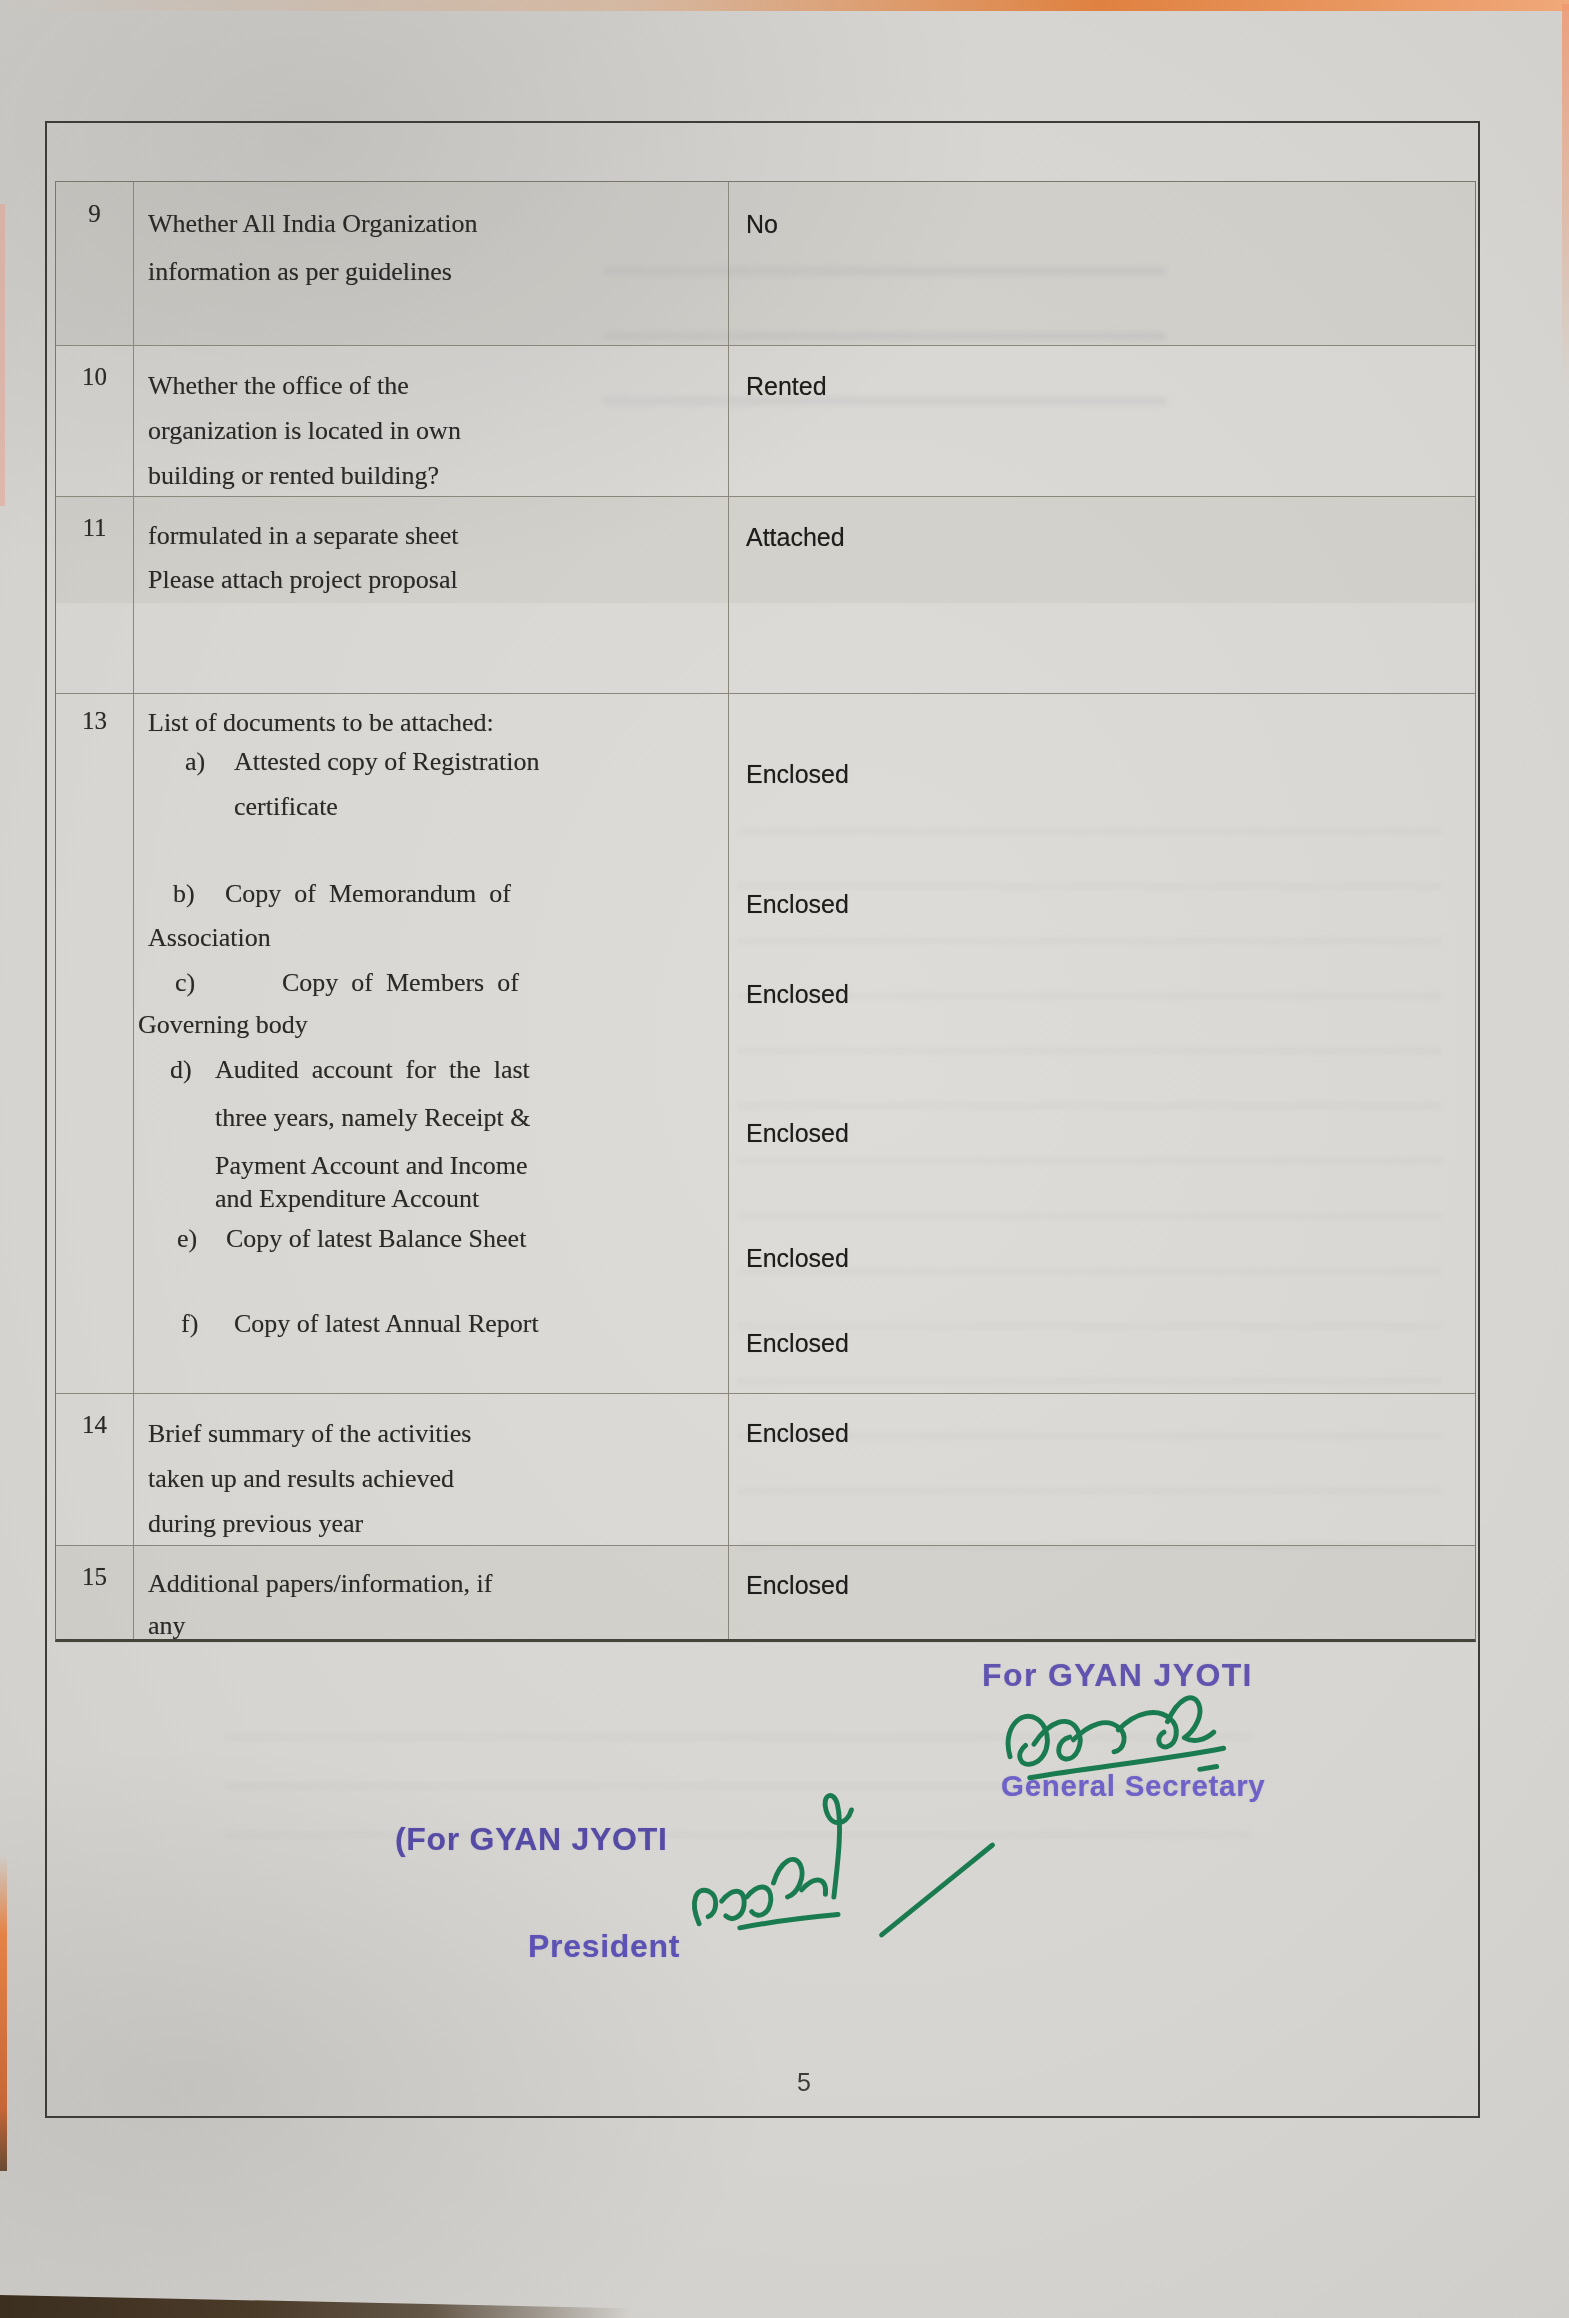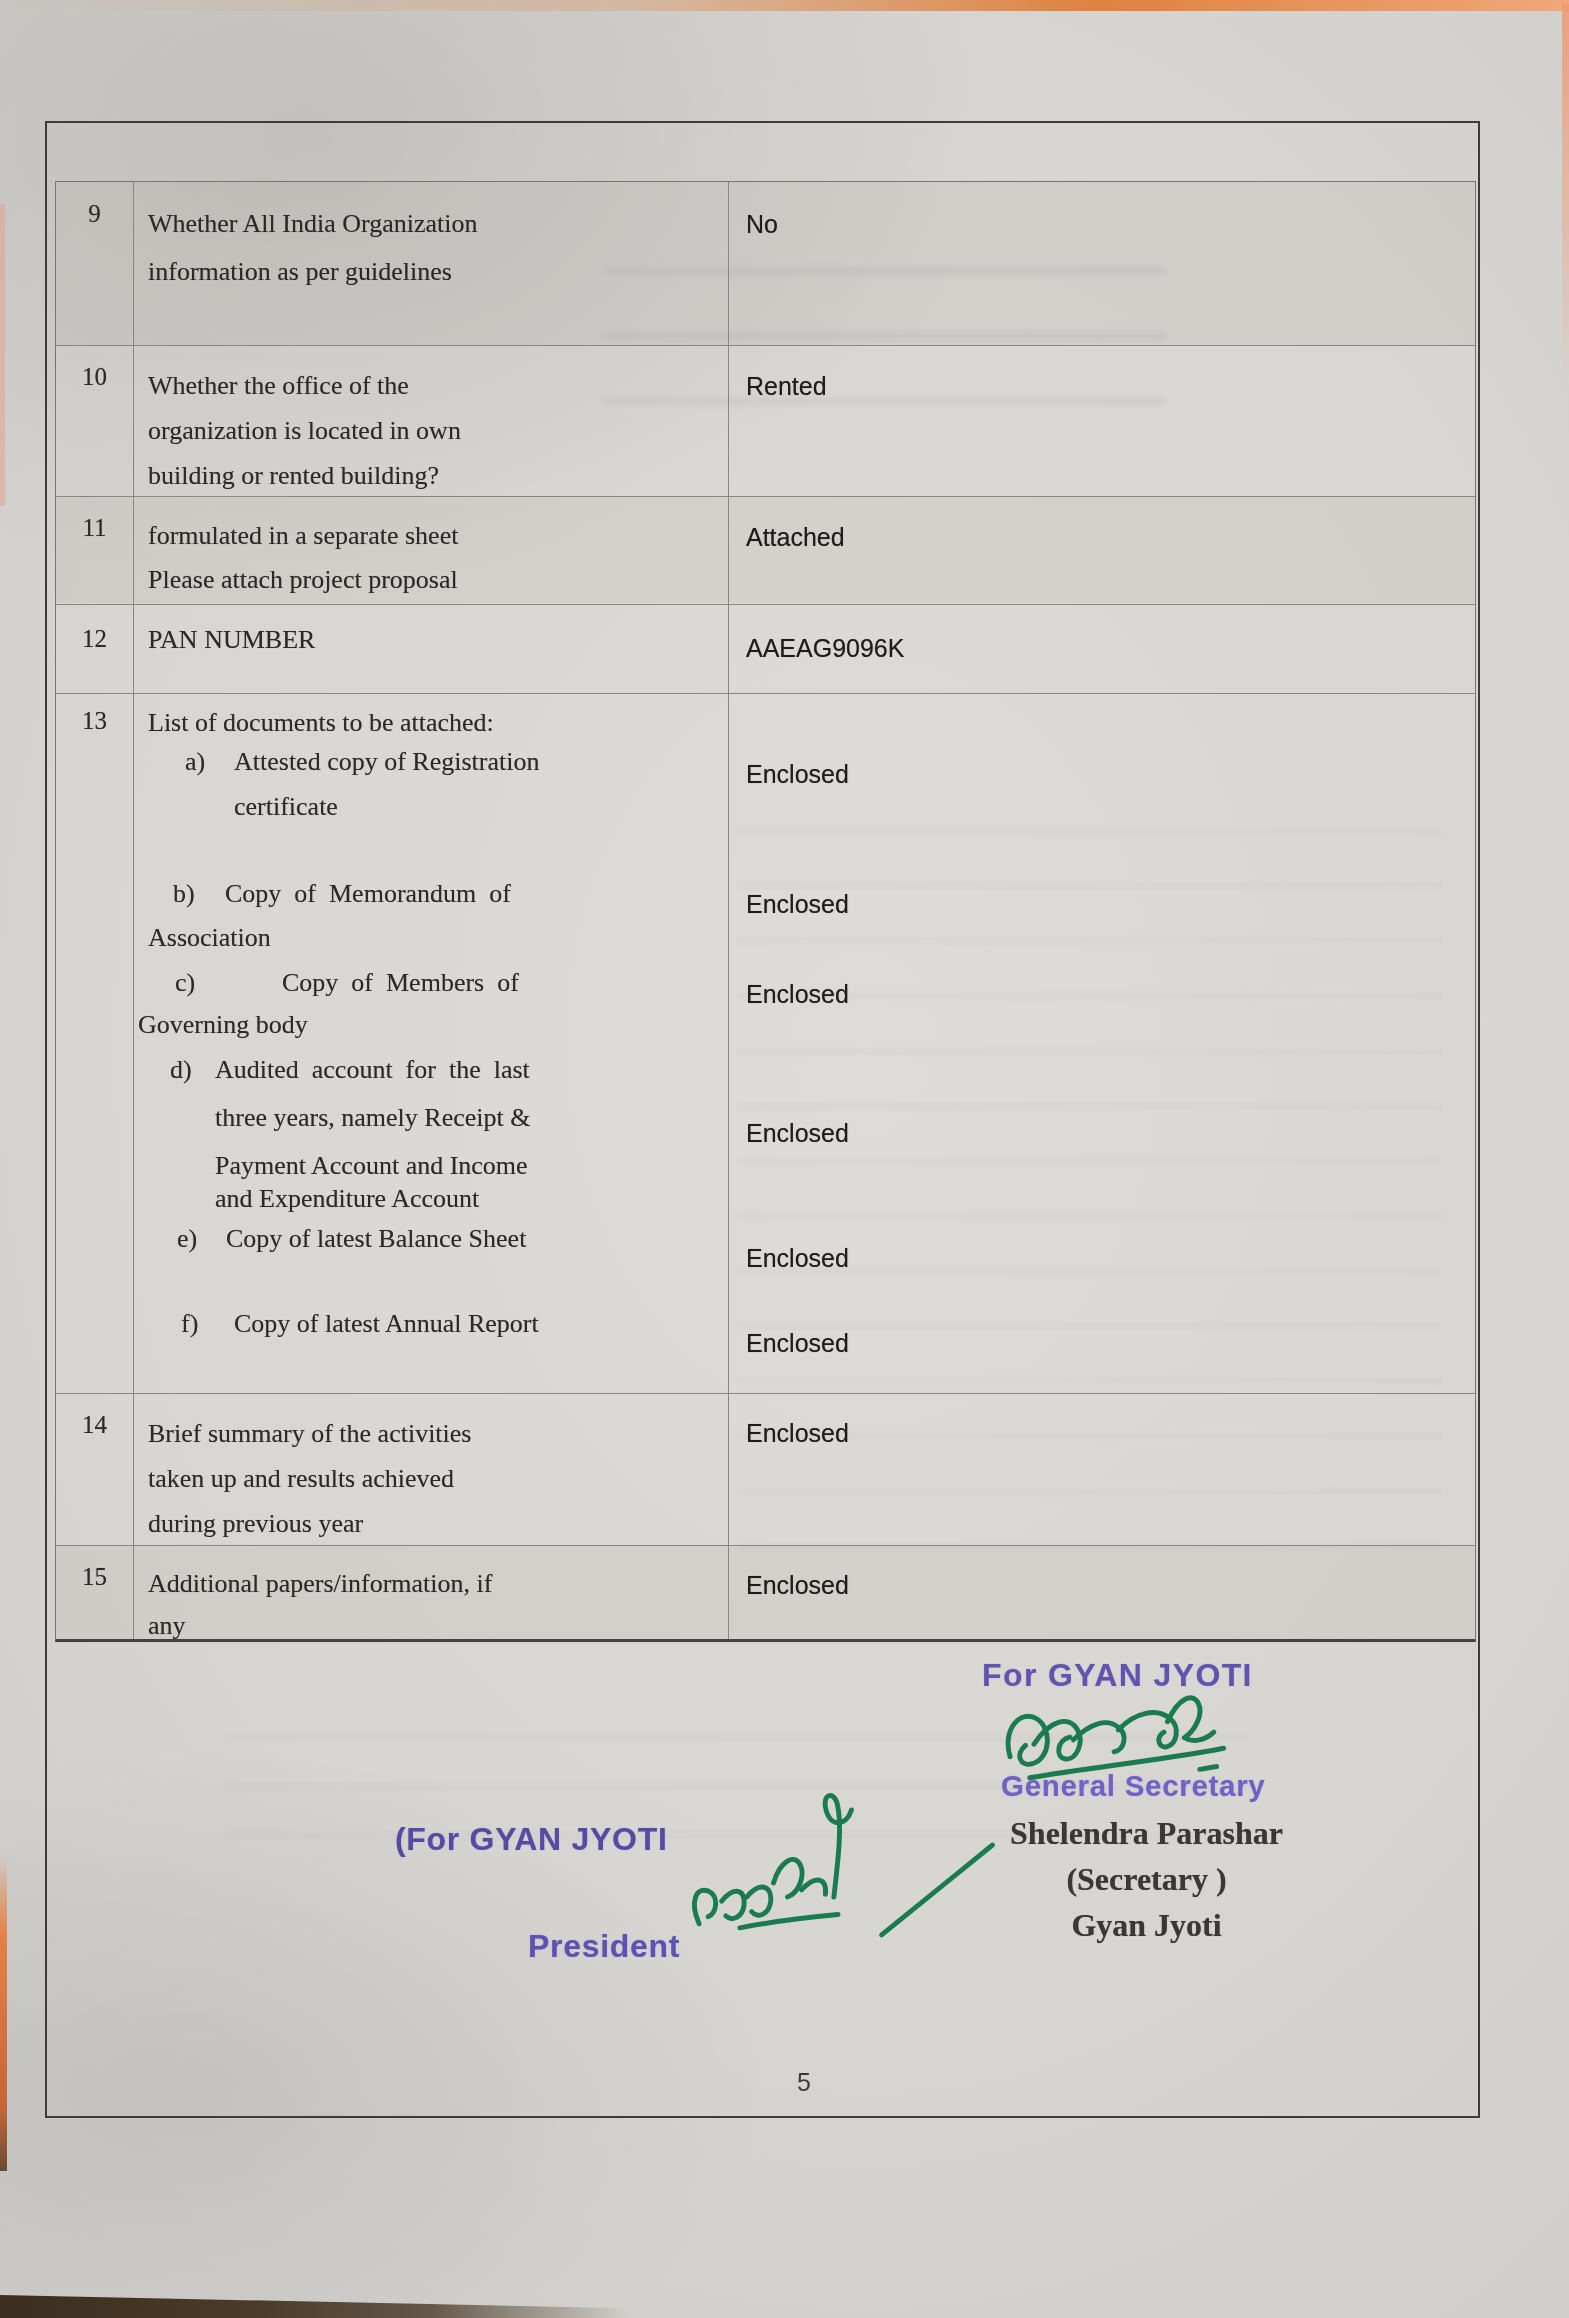--- a/index.html
+++ b/index.html
@@ -92,27 +92,20 @@
 
     <div class="row shaded" style="top:314px;height:107px">
       <div class="num" style="top:17px">11</div>
       <div class="q" style="top:17px;line-height:44px">
         <div class="ql">formulated in a separate sheet</div>
         <div class="ql">Please attach project proposal</div>
       </div>
       <div class="ans" style="top:18px">Attached</div>
     </div>
 
-    <div class="row" style="top:422px;height:89px">
-      <div class="num" style="top:19.7px">12</div>
-      <div class="q" style="top:19.7px">
-        <div class="ql">PAN NUMBER</div>
-      </div>
-      <div class="ans" style="top:21px">AAEAG9096K</div>
-    </div>
 
     <div class="row" style="top:511px;height:701px">
       <div class="num" style="top:12.6px">13</div>
       <div class="abs ql" style="left:92px;top:14px">List of documents to be attached:</div>
 
       <span class="abs lbl" style="left:129px;top:53px">a)</span>
       <span class="abs ql" style="left:178px;top:53px">Attested copy of Registration</span>
       <span class="abs ql" style="left:178px;top:98px">certificate</span>
       <span class="abs ans" style="top:58px">Enclosed</span>
 
@@ -169,25 +162,20 @@
   <svg class="abs ink" style="left:989px;top:1678px" width="274" height="123" viewBox="0 0 390 175">
     <path d="M30,112 C18,72 46,44 68,58 C90,72 88,114 62,122 C44,127 37,108 52,96"></path>
     <path d="M64,94 C86,60 114,52 126,74 C136,92 124,118 108,115 C94,112 97,88 115,84"></path>
     <path d="M120,88 C144,64 168,57 184,70 C198,81 193,102 178,105"></path>
     <path d="M184,74 C208,48 240,42 258,58 C272,70 268,94 253,98 C241,100 237,84 249,77"></path>
     <path d="M254,62 C270,28 290,20 298,36 C306,52 292,76 278,85 C291,93 308,88 320,77"></path>
     <path d="M58,142 C140,128 252,116 334,100"></path>
     <path d="M300,130 L324,126"></path>
   </svg>
   <div class="abs stamp r2">General Secretary</div>
-  <div class="abs names">
-    <div>Shelendra Parashar</div>
-    <div>(Secretary )</div>
-    <div>Gyan Jyoti</div>
-  </div>
 
   <div class="abs stamp l1"><span>(</span><span>For GYAN JYOTI</span></div>
   <svg class="abs ink" style="left:671px;top:1776px" width="351" height="190" viewBox="0 0 500 270">
     <path d="M40,210 C26,178 36,156 54,164 C68,171 66,194 53,200"></path>
     <path d="M72,178 C90,156 106,161 104,184 C102,200 88,208 78,199"></path>
     <path d="M108,172 C126,150 144,155 142,178 C140,196 124,204 115,193"></path>
     <path d="M146,152 C156,120 176,110 184,126 C192,142 181,167 166,172"></path>
     <path d="M186,162 C206,140 222,145 220,168"></path>
     <path d="M232,172 C238,120 244,70 237,40 C232,19 214,26 221,49 C228,73 250,71 257,48"></path>
     <path d="M98,216 C144,207 194,201 238,197"></path>

